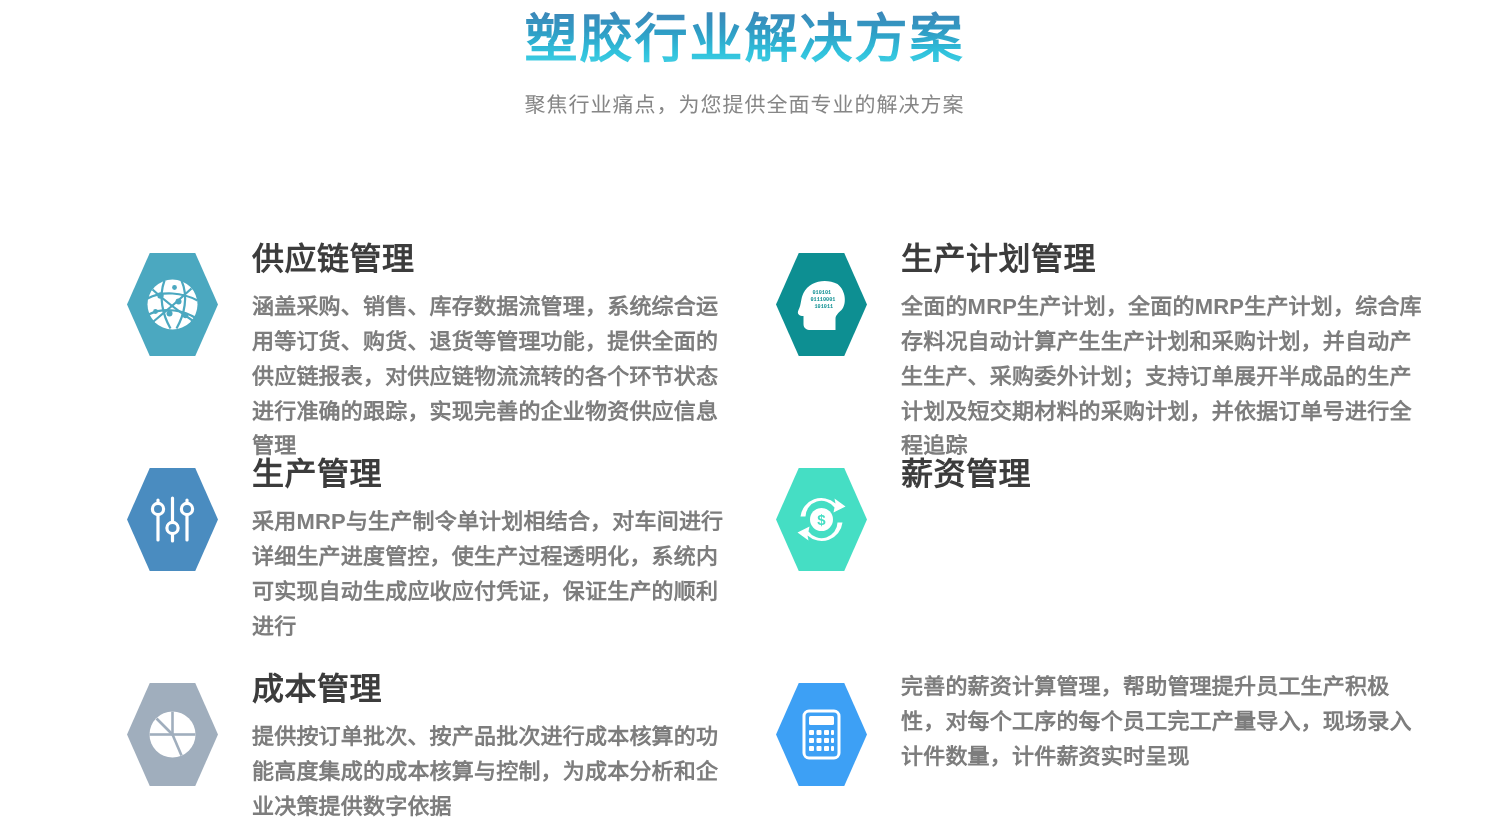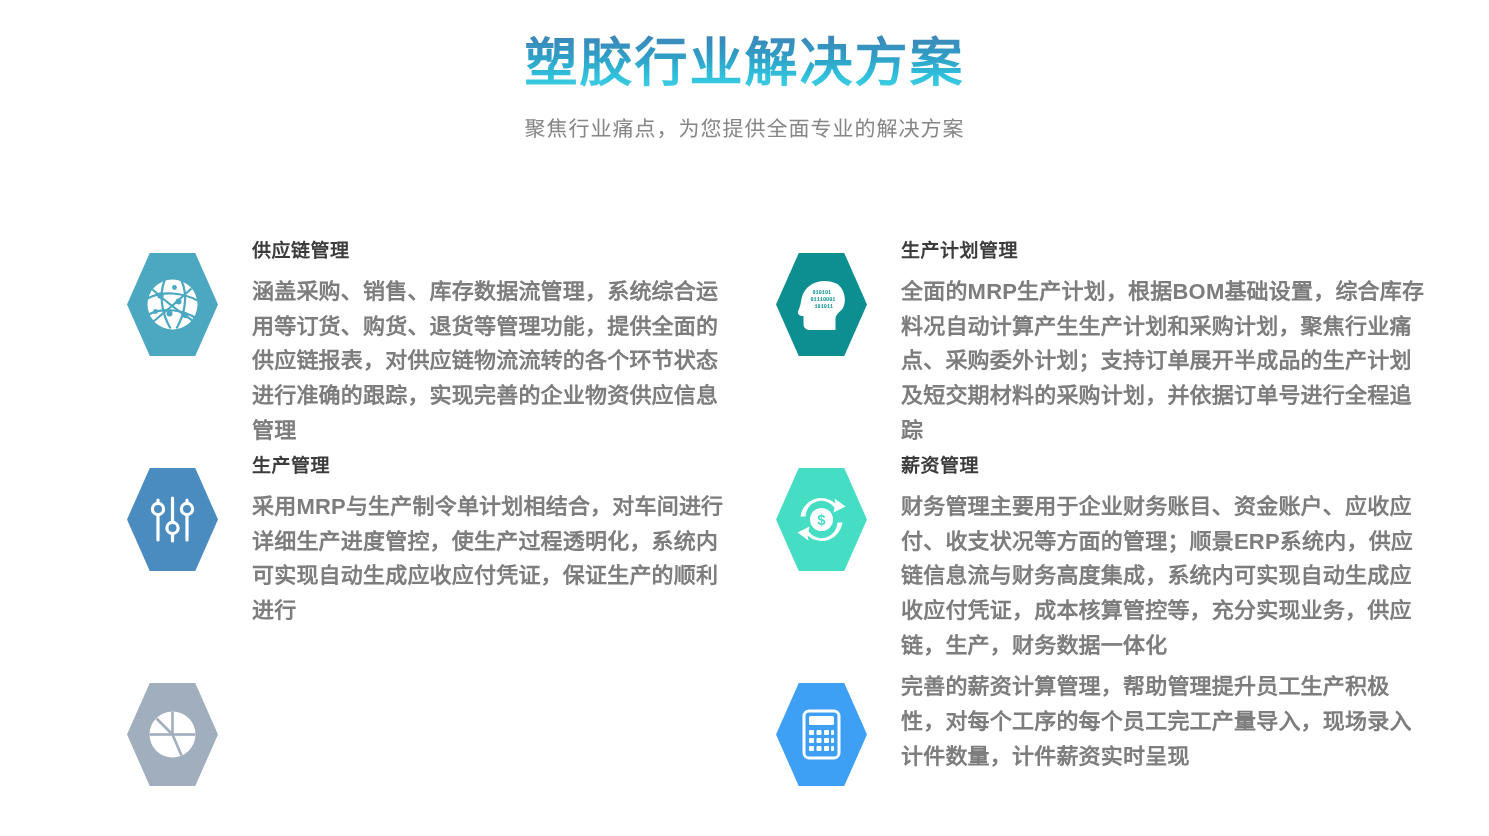--- a/index.html
+++ b/index.html
@@ -12,21 +12,21 @@
     height: 836px;
     background: #ffffff;
     font-family: "Liberation Sans", "DejaVu Sans", sans-serif;
     overflow: hidden;
     position: relative;
   }
 
   
   .header {
     text-align: center;
-    padding-top: 32px;
+    padding-top: 8px;
   }
   .page-title {
     font-size: 53px;
     font-weight: bold;
     letter-spacing: 2px;
     line-height: 1.18;
     margin: 0;
     background: linear-gradient(to bottom, #3f83b6 0%, #2f9dc5 38%, #30c3dd 72%, #4fd3e6 100%);
     -webkit-background-clip: text;
     background-clip: text;
@@ -70,21 +70,21 @@
   .hexagon {
     width: 91px;
     height: 103px;
     display: block;
   }
   .feature-body {
     margin-left: 34px;
     width: 487px;
   }
   .feature-title {
-    font-size: 19px;
+    font-size: 32px;
     font-weight: bold;
     color: #3c3c3c;
     letter-spacing: 0.5px;
     margin: 0 0 12px 0;
     line-height: 1.2;
   }
   .feature-desc {
     font-size: 22px;
     font-weight: bold;
     color: #7d7d7d;
@@ -147,21 +147,21 @@
           <g fill="#0d8f92" font-family="'Liberation Mono', monospace" font-size="5.2" font-weight="bold">
             <text x="-9" y="-11">010101</text>
             <text x="-11" y="-4">01110001</text>
             <text x="-7" y="3">101011</text>
           </g>
         </g>
       </svg>
     </div>
     <div class="feature-body">
       <h2 class="feature-title">生产计划管理</h2>
-      <p class="feature-desc">全面的MRP生产计划，根据BOM基础设置，综合库存料况自动计算产生生产计划和采购计划，聚焦行业痛点、采购委外计划；支持订单展开半成品的生产计划及短交期材料的采购计划，并依据订单号进行全程追踪</p>
+      <p class="feature-desc">全面的MRP生产计划，全面的MRP生产计划，综合库存料况自动计算产生生产计划和采购计划，并自动产生生产、采购委外计划；支持订单展开半成品的生产计划及短交期材料的采购计划，并依据订单号进行全程追踪</p>
     </div>
   </div>
 
   <div class="feature col-left">
     <div class="feature-icon-wrap">
       <svg class="hexagon" viewBox="0 0 91 103">
         <polygon points="22.75,0 68.25,0 91,51.5 68.25,103 22.75,103 0,51.5" fill="#4a8cc0"></polygon>
         <g stroke="#ffffff" stroke-width="3.2" fill="none" stroke-linecap="round">
           <path d="M 31,32 L 31,72"></path>
           <path d="M 45.5,30 L 45.5,73"></path>
@@ -187,39 +187,42 @@
         <g transform="translate(45.5,51.5)">
           <path d="M -21,-3 A 21,21 0 0 1 14,-16 L 13,-21 L 24,-13 L 12,-7 L 13,-12 A 16,16 0 0 0 -16,-3 Z" fill="#ffffff"></path>
           <path d="M 21,3 A 21,21 0 0 1 -14,16 L -13,21 L -24,13 L -12,7 L -13,12 A 16,16 0 0 0 16,3 Z" fill="#ffffff"></path>
           <circle cx="0" cy="0" r="11.5" fill="#ffffff"></circle>
           <text x="0" y="5" text-anchor="middle" font-family="'Liberation Sans', sans-serif" font-size="15" font-weight="bold" fill="#45dec4">$</text>
         </g>
       </svg>
     </div>
     <div class="feature-body">
       <h2 class="feature-title">薪资管理</h2>
-      <p class="feature-desc">财务管理主要用于企业财务账目、资金账户、应收应付、收支状况等方面的管理；顺景ERP系统内，供应链信息流与财务高度集成，系统内可实现自动生成应收应付凭证，成本核算管控等，充分实现业务，供应链，生产，财务数据一体化</p>
     </div>
   </div>
 
   <div class="feature col-left">
     <div class="feature-icon-wrap">
       <svg class="hexagon" viewBox="0 0 91 103">
         <polygon points="22.75,0 68.25,0 91,51.5 68.25,103 22.75,103 0,51.5" fill="#a0aebd"></polygon>
         <g transform="translate(45.5,51.5)">
           <circle cx="0" cy="0" r="23" fill="#ffffff"></circle>
           <g stroke="#a0aebd" stroke-width="2.6" stroke-linecap="butt">
             <line x1="0" y1="0" x2="0" y2="-23"></line>
             <line x1="0" y1="0" x2="-23" y2="0"></line>
             <line x1="0" y1="0" x2="23" y2="0"></line>
             <line x1="0" y1="0" x2="-16" y2="-16"></line>
             <line x1="0" y1="0" x2="9" y2="21"></line>
           </g>
         </g>
       </svg>
+    </div>
+    <div class="feature-body">
+      <h2 class="feature-title">成本管理</h2>
+      <p class="feature-desc">提供按订单批次、按产品批次进行成本核算的功能高度集成的成本核算与控制，为成本分析和企业决策提供数字依据</p>
     </div>
   </div>
 
   <div class="feature col-right">
     <div class="feature-icon-wrap">
       <svg class="hexagon" viewBox="0 0 91 103">
         <polygon points="22.75,0 68.25,0 91,51.5 68.25,103 22.75,103 0,51.5" fill="#3da0f5"></polygon>
         <rect x="28" y="28" width="35" height="47" rx="5" ry="5" fill="none" stroke="#ffffff" stroke-width="3"></rect>
         <rect x="33" y="33" width="25" height="9" rx="1.5" fill="#ffffff"></rect>
         <g fill="#ffffff">

